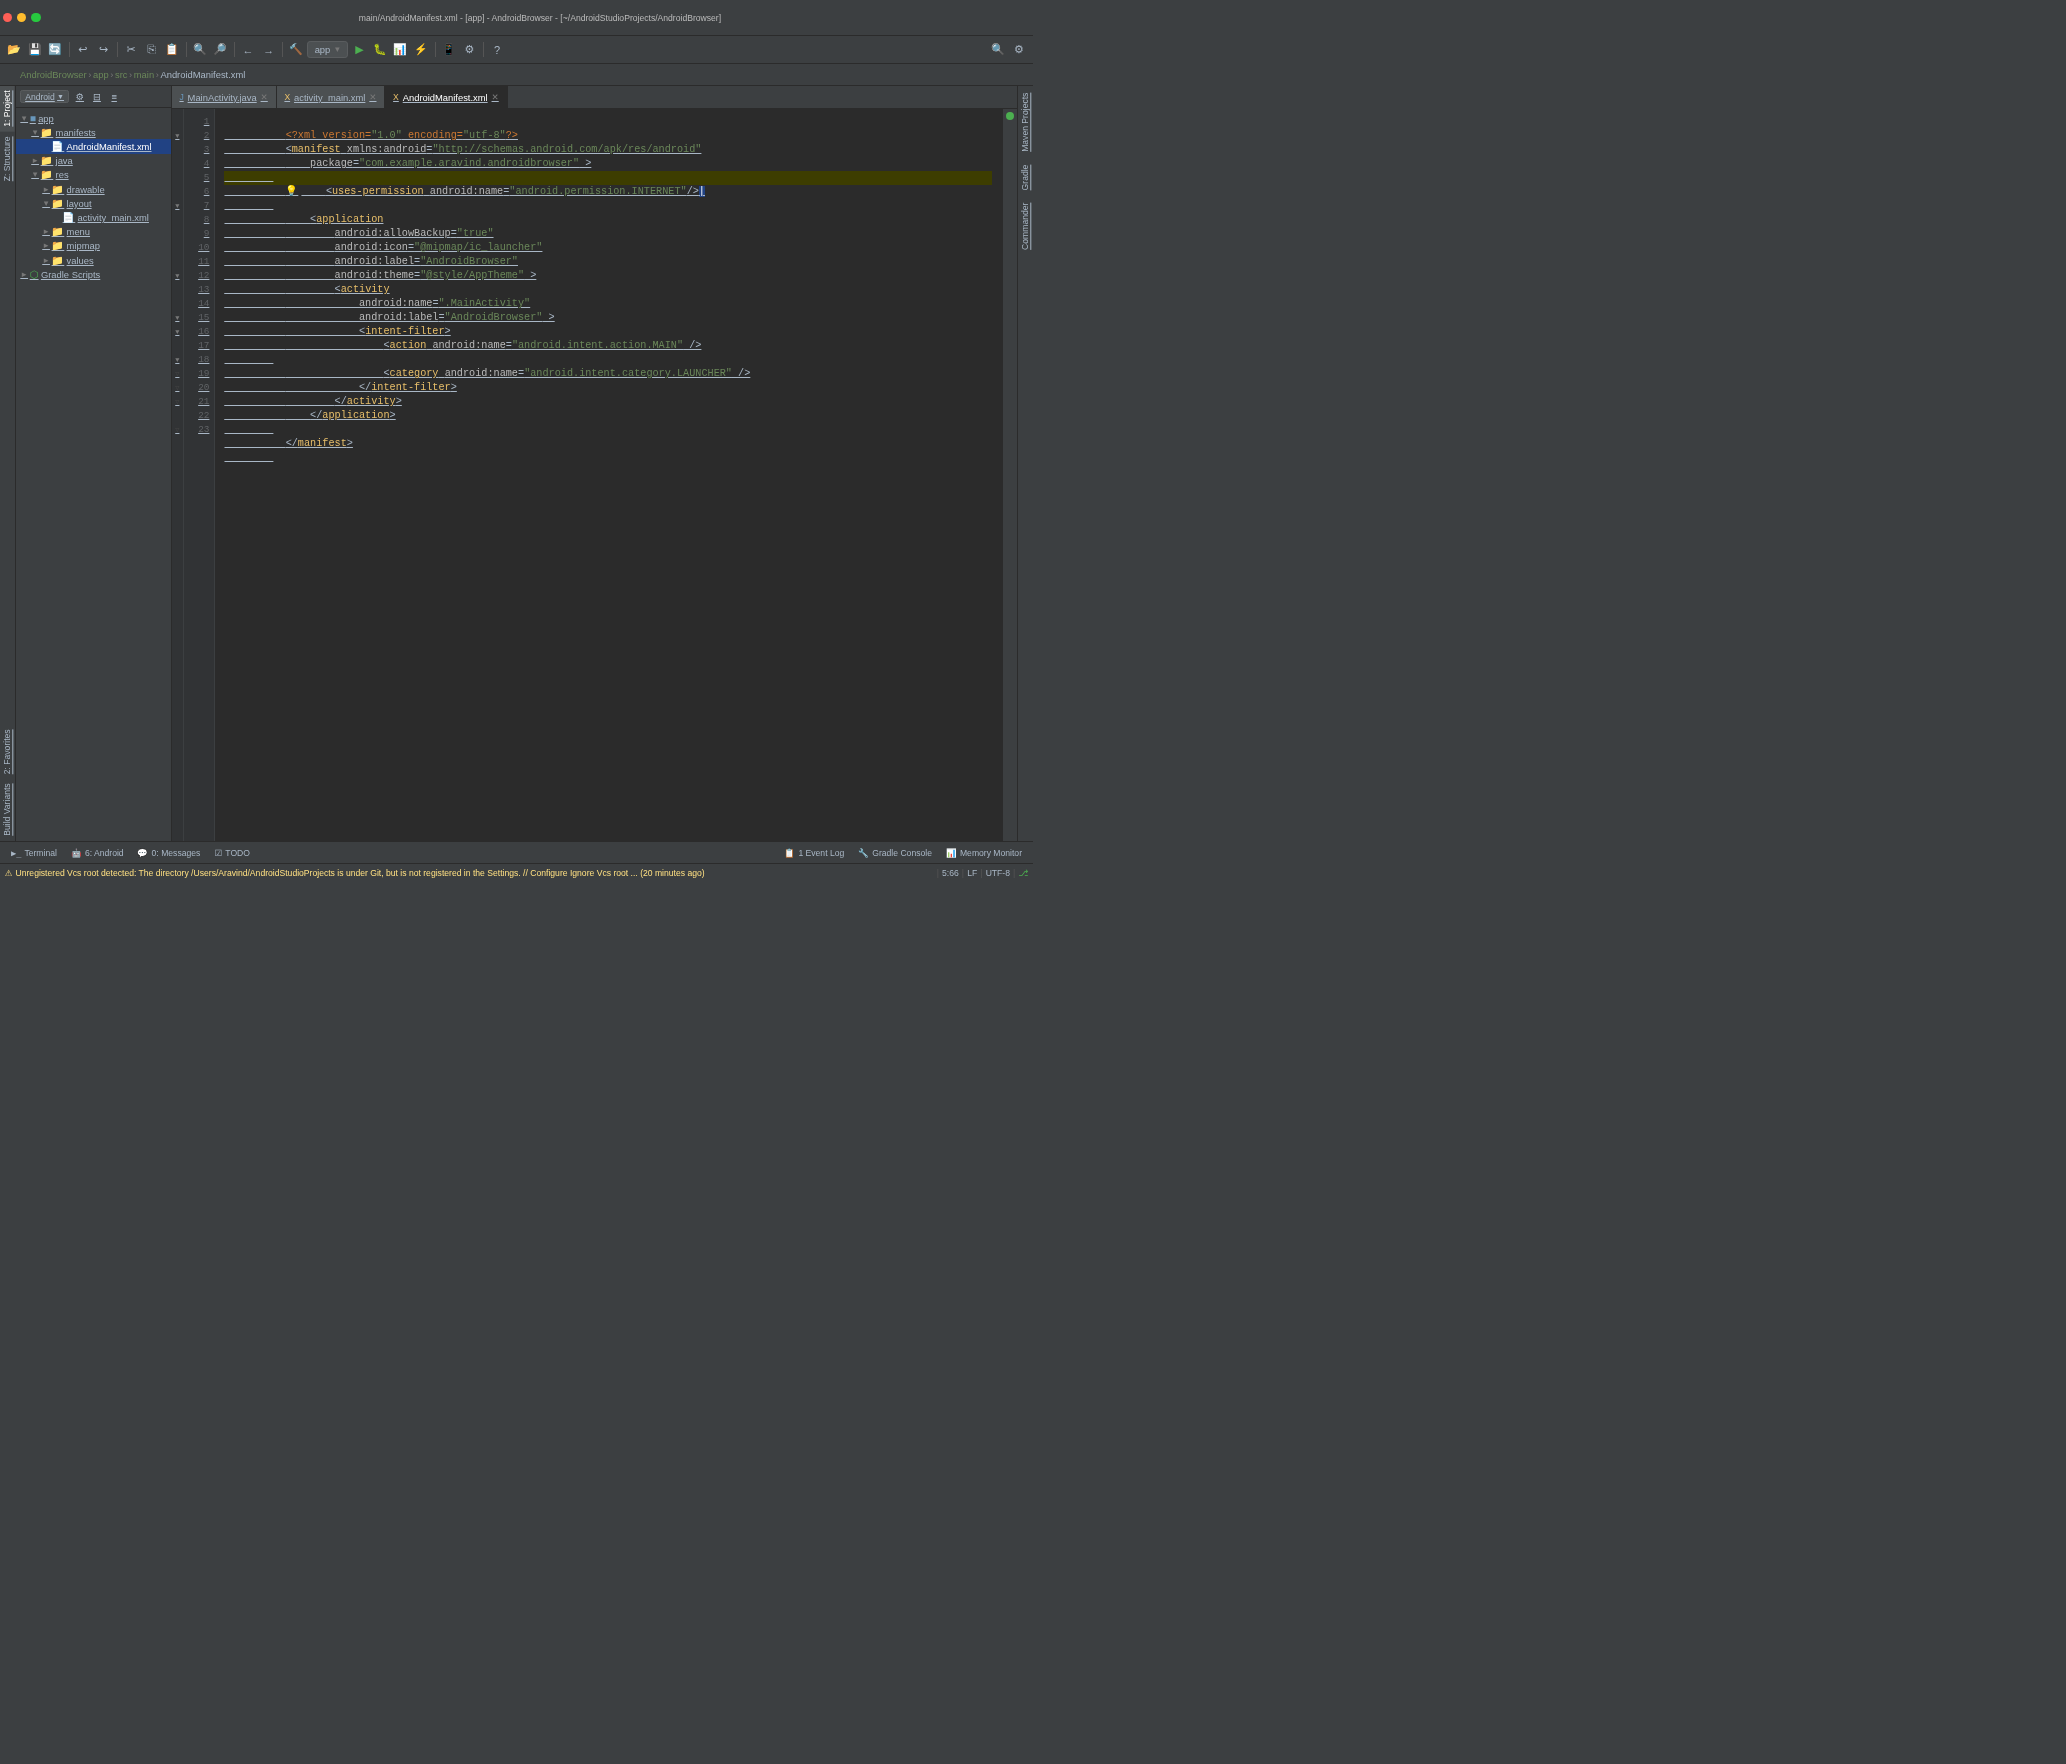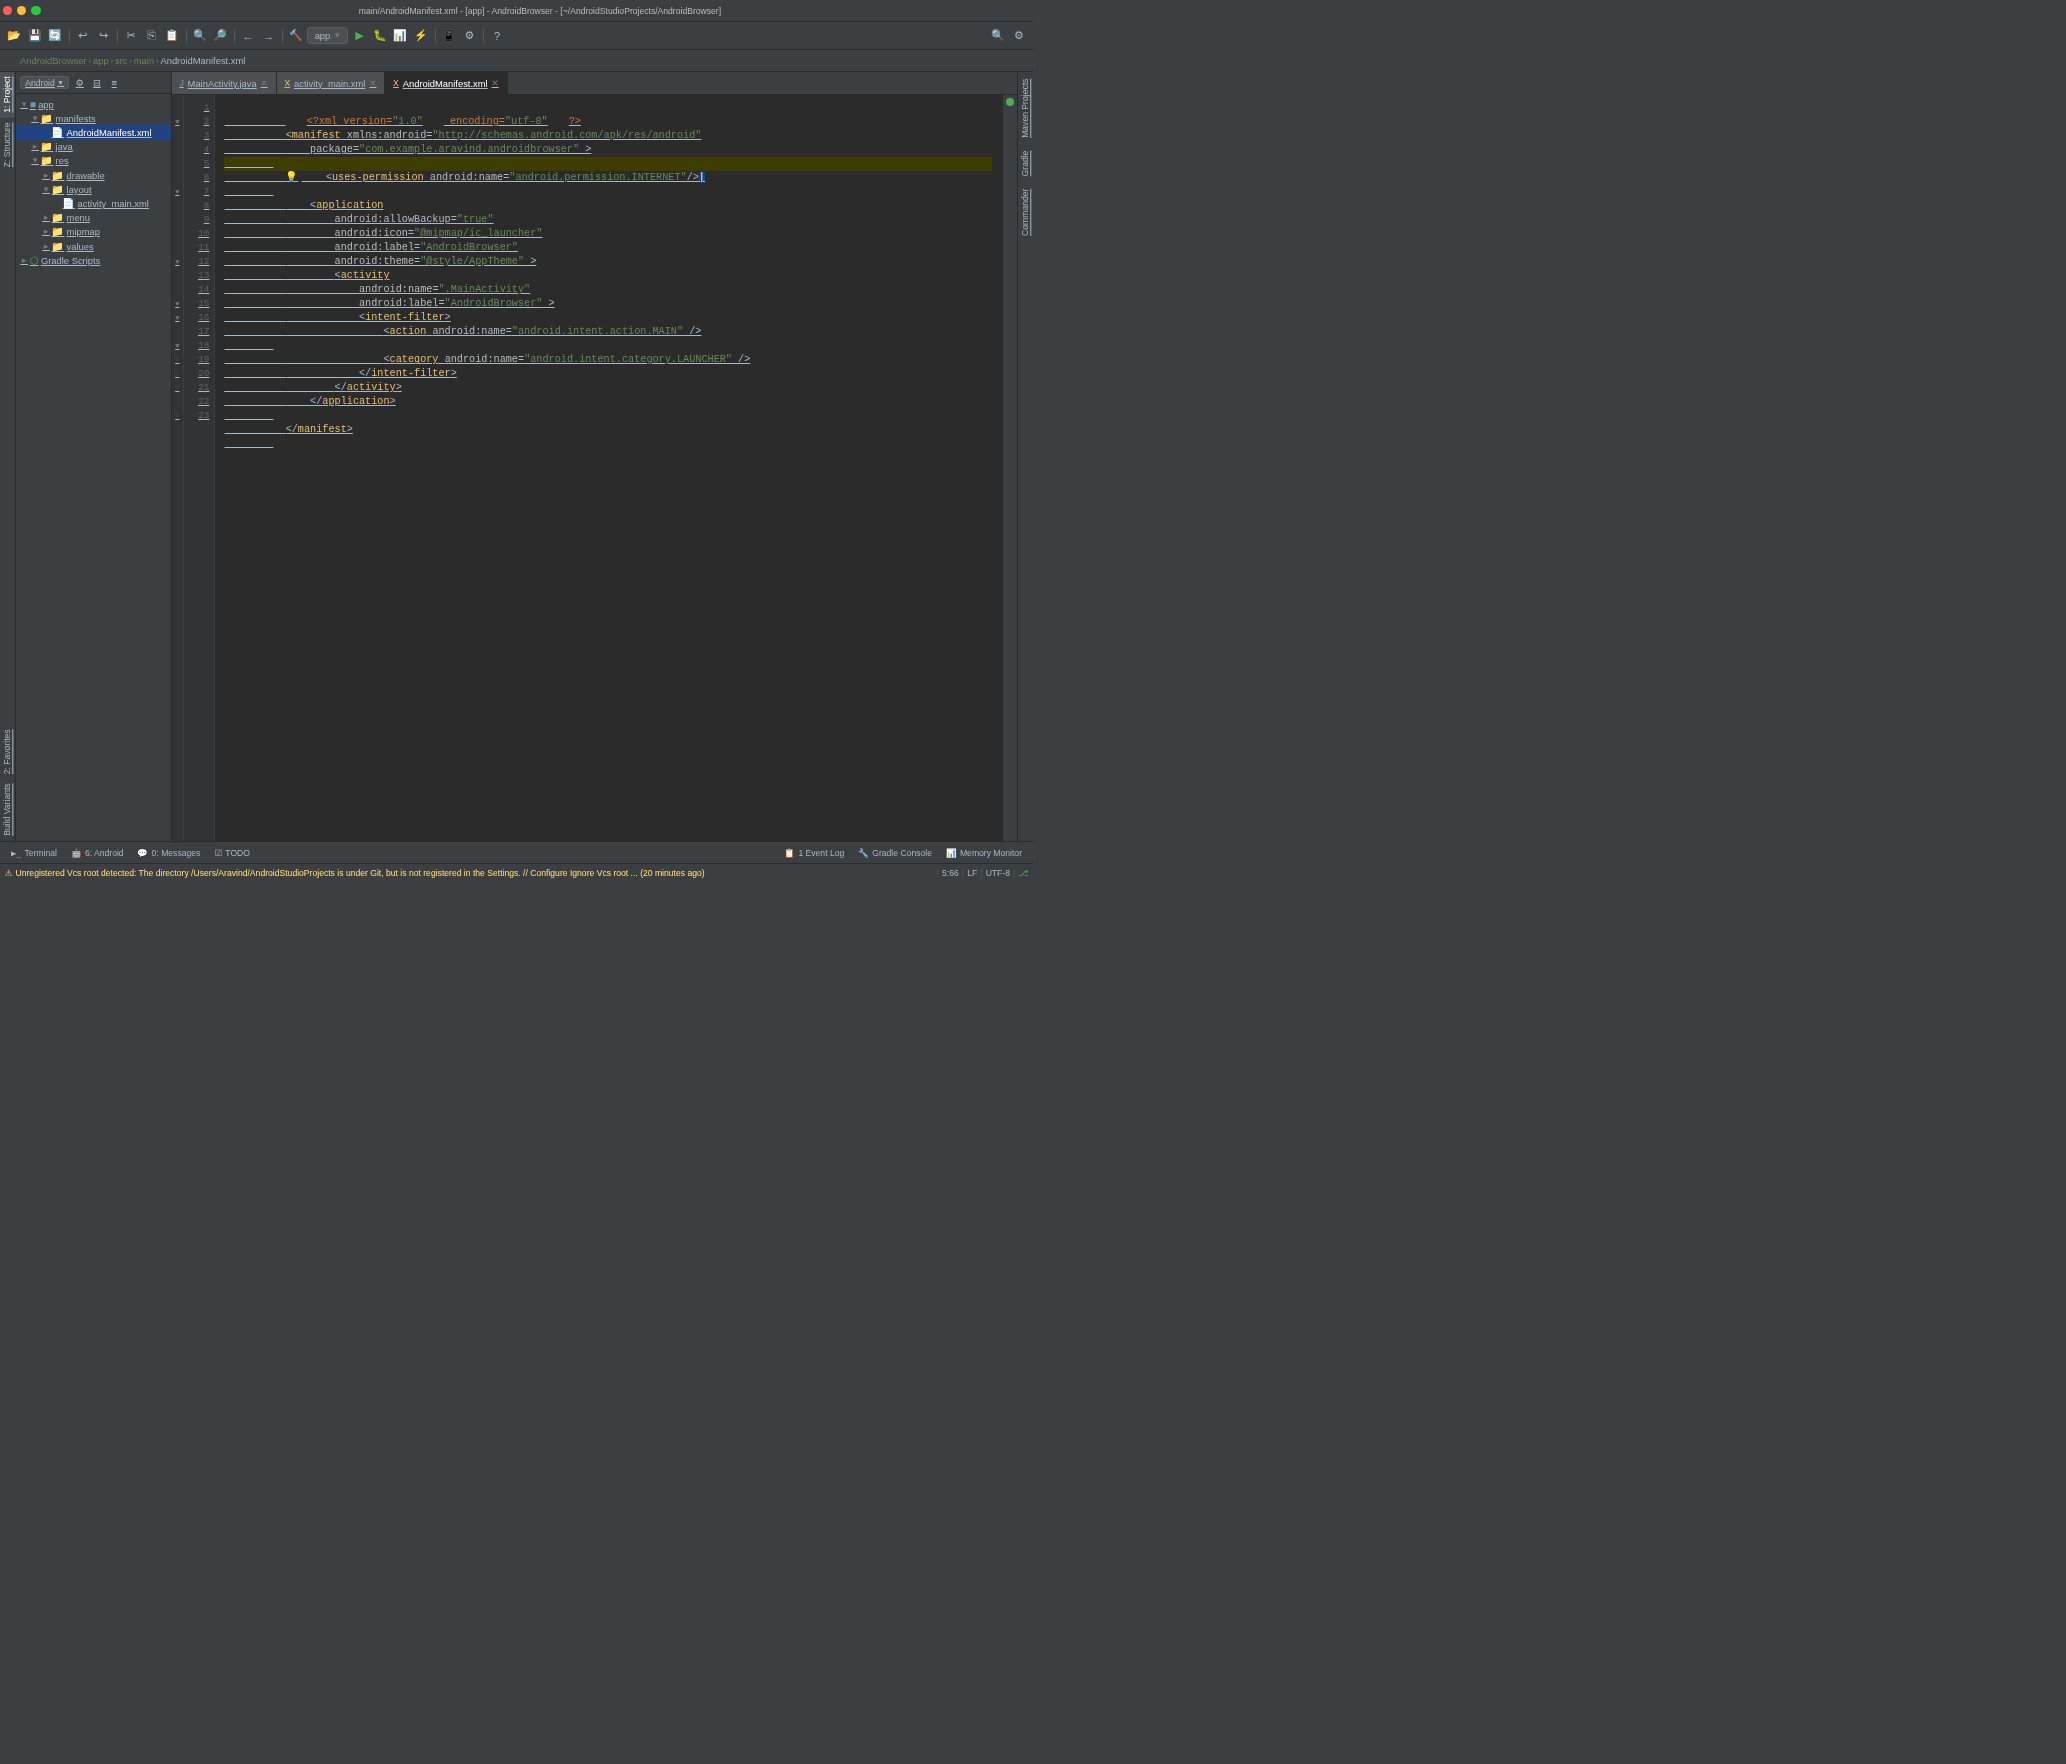--- a/index.html
+++ b/index.html
@@ -11,21 +11,21 @@
       width: 1033px;
       height: 882px;
       overflow: hidden;
       display: flex;
       flex-direction: column;
     }
 
     
     .title-bar {
       background: #3c3f41;
-      height: 22px;
+      height: 36px;
       display: flex;
       align-items: center;
       padding: 0 3px;
       border-bottom: 0.8px solid #2b2b2b;
     }
     .traffic-lights {
       display: flex;
       gap: 4.7px;
       margin-right: 9.4px;
     }
@@ -287,21 +287,21 @@
     .code-line.highlighted {
       background: #3d3d00;
     }
 
     
     .c-tag { color: #e8bf6a; }
     .c-attr { color: #bababa; }
     .c-eq { color: #a9b7c6; }
     .c-bracket { color: #a9b7c6; }
     .c-str { color: #6a8759; }
-    .c-xml-decl { color: #cc7832; margin-left: 21px; }
+    .c-xml-decl { color: #cc7832; }
 
     
     .status-bar {
       height: 19px;
       background: #3c3f41;
       border-top: 0.8px solid #2b2b2b;
       display: flex;
       align-items: center;
       padding: 0 4.7px;
       gap: 3.1px;

